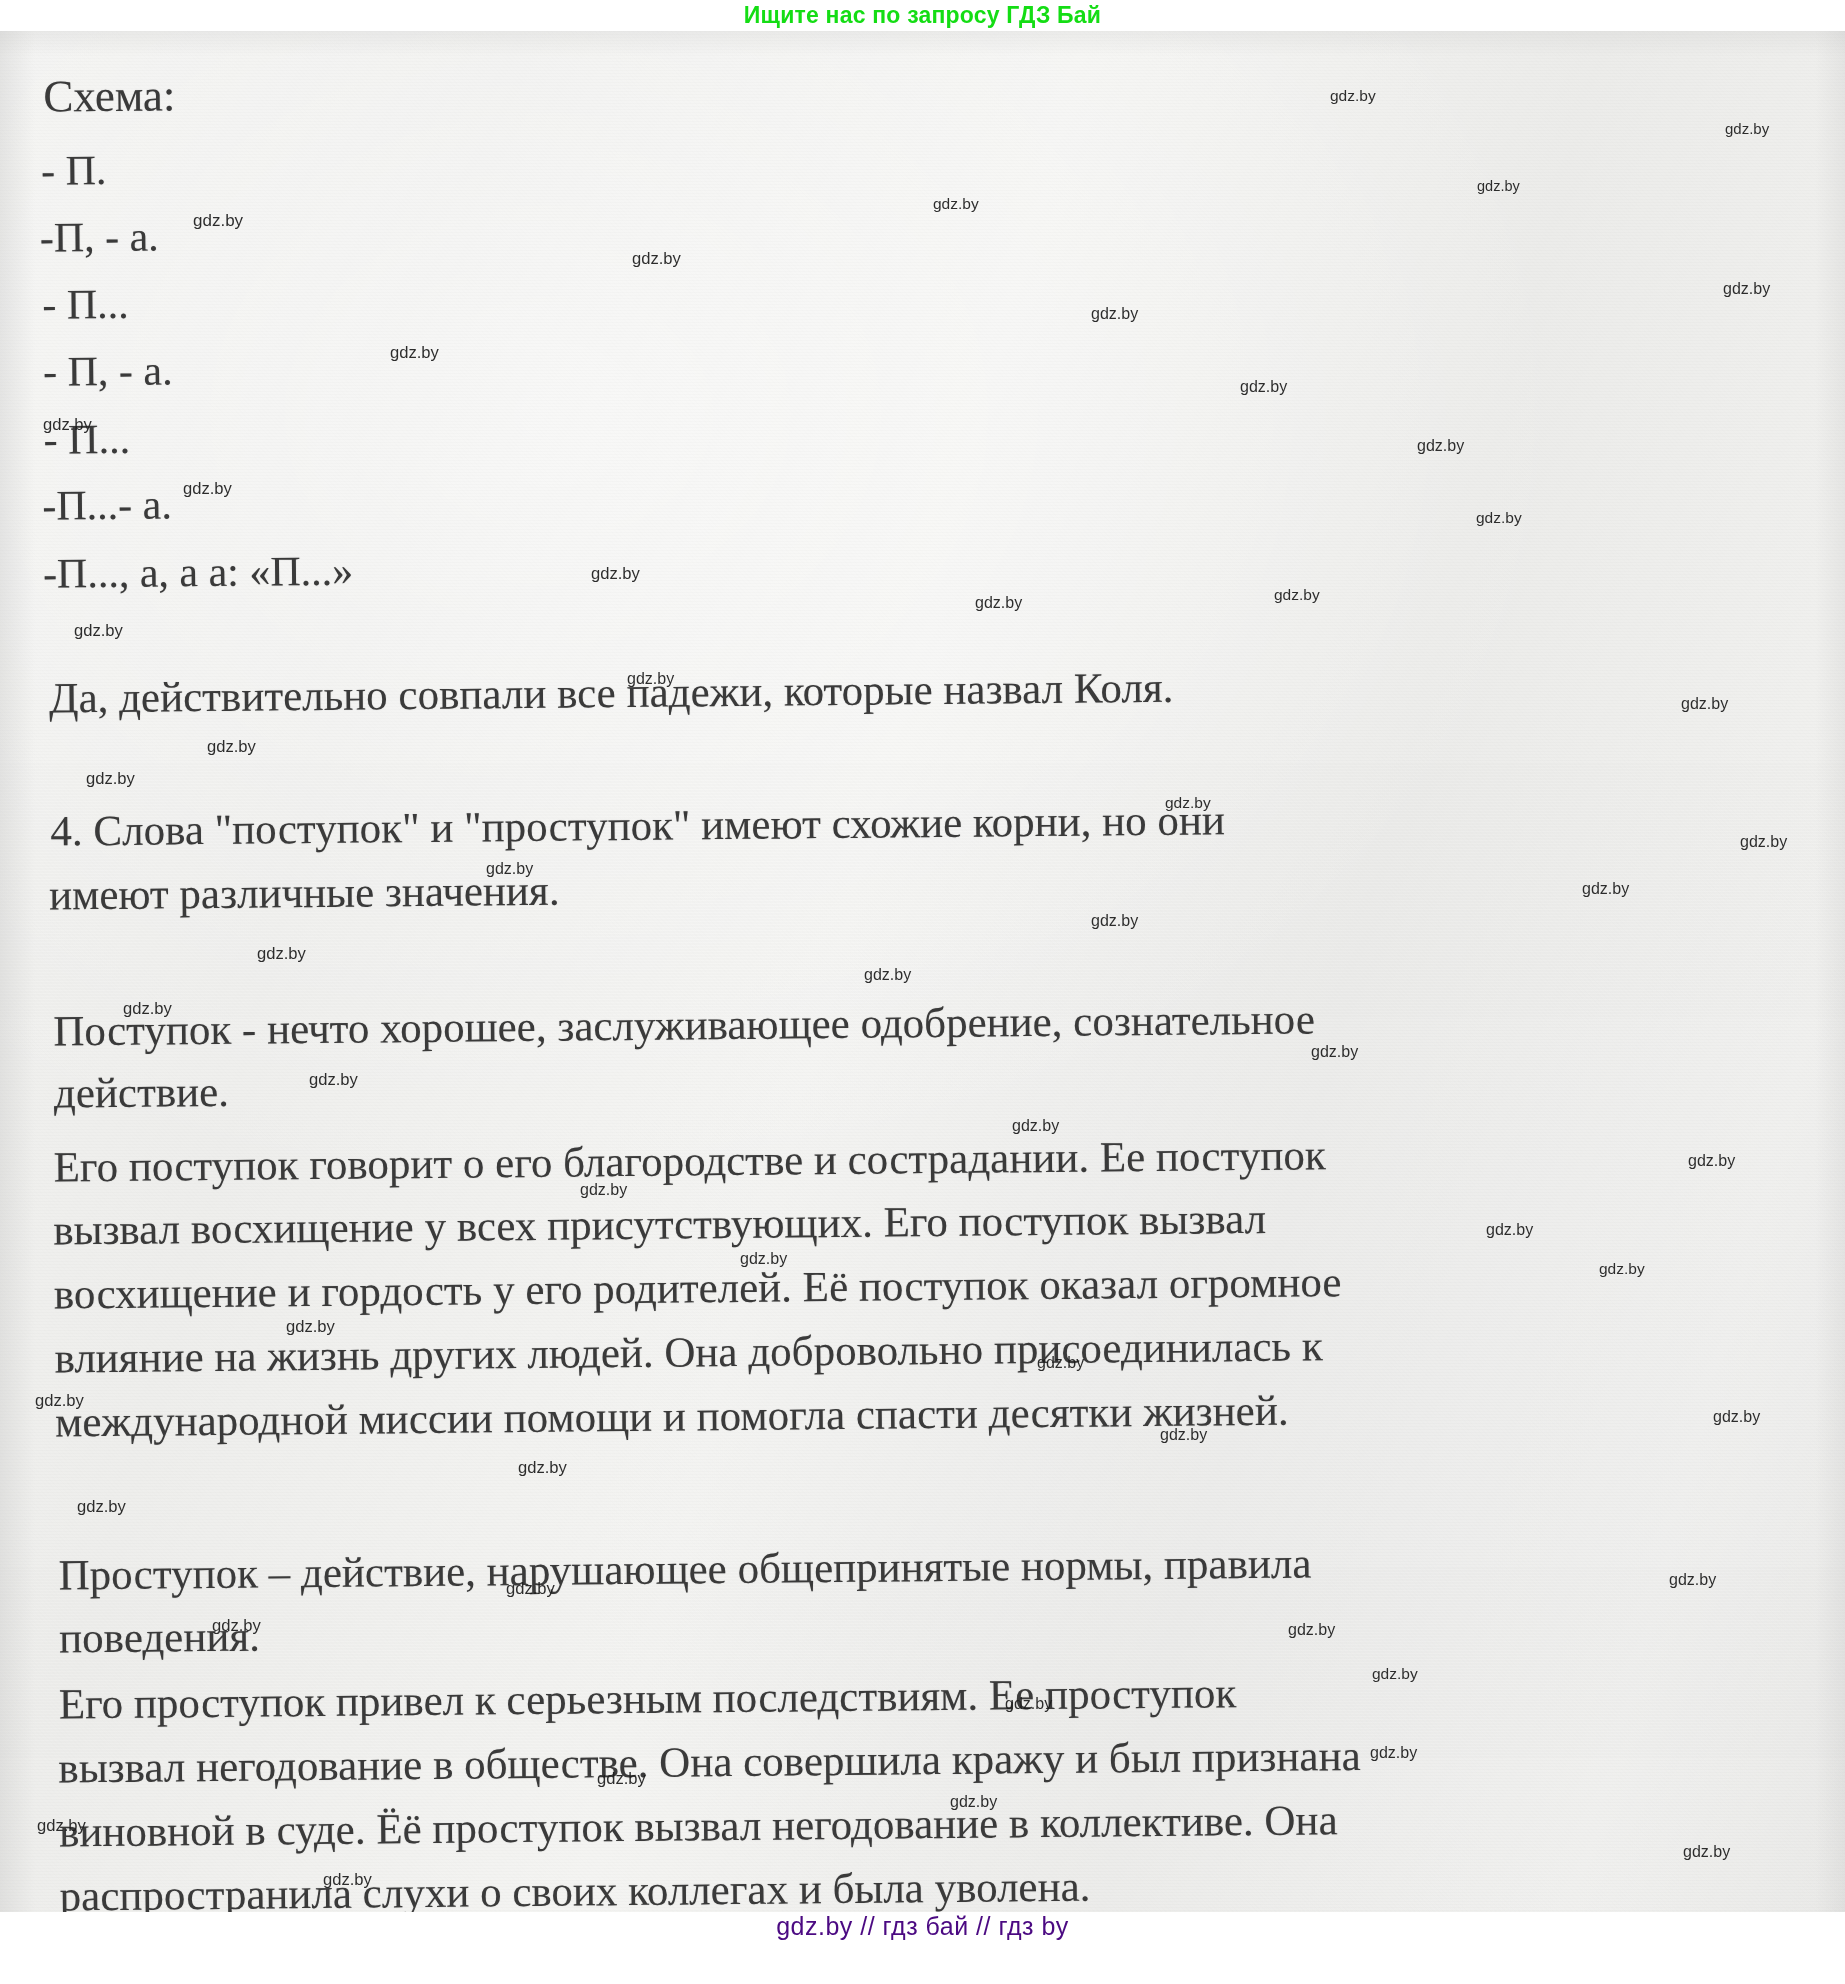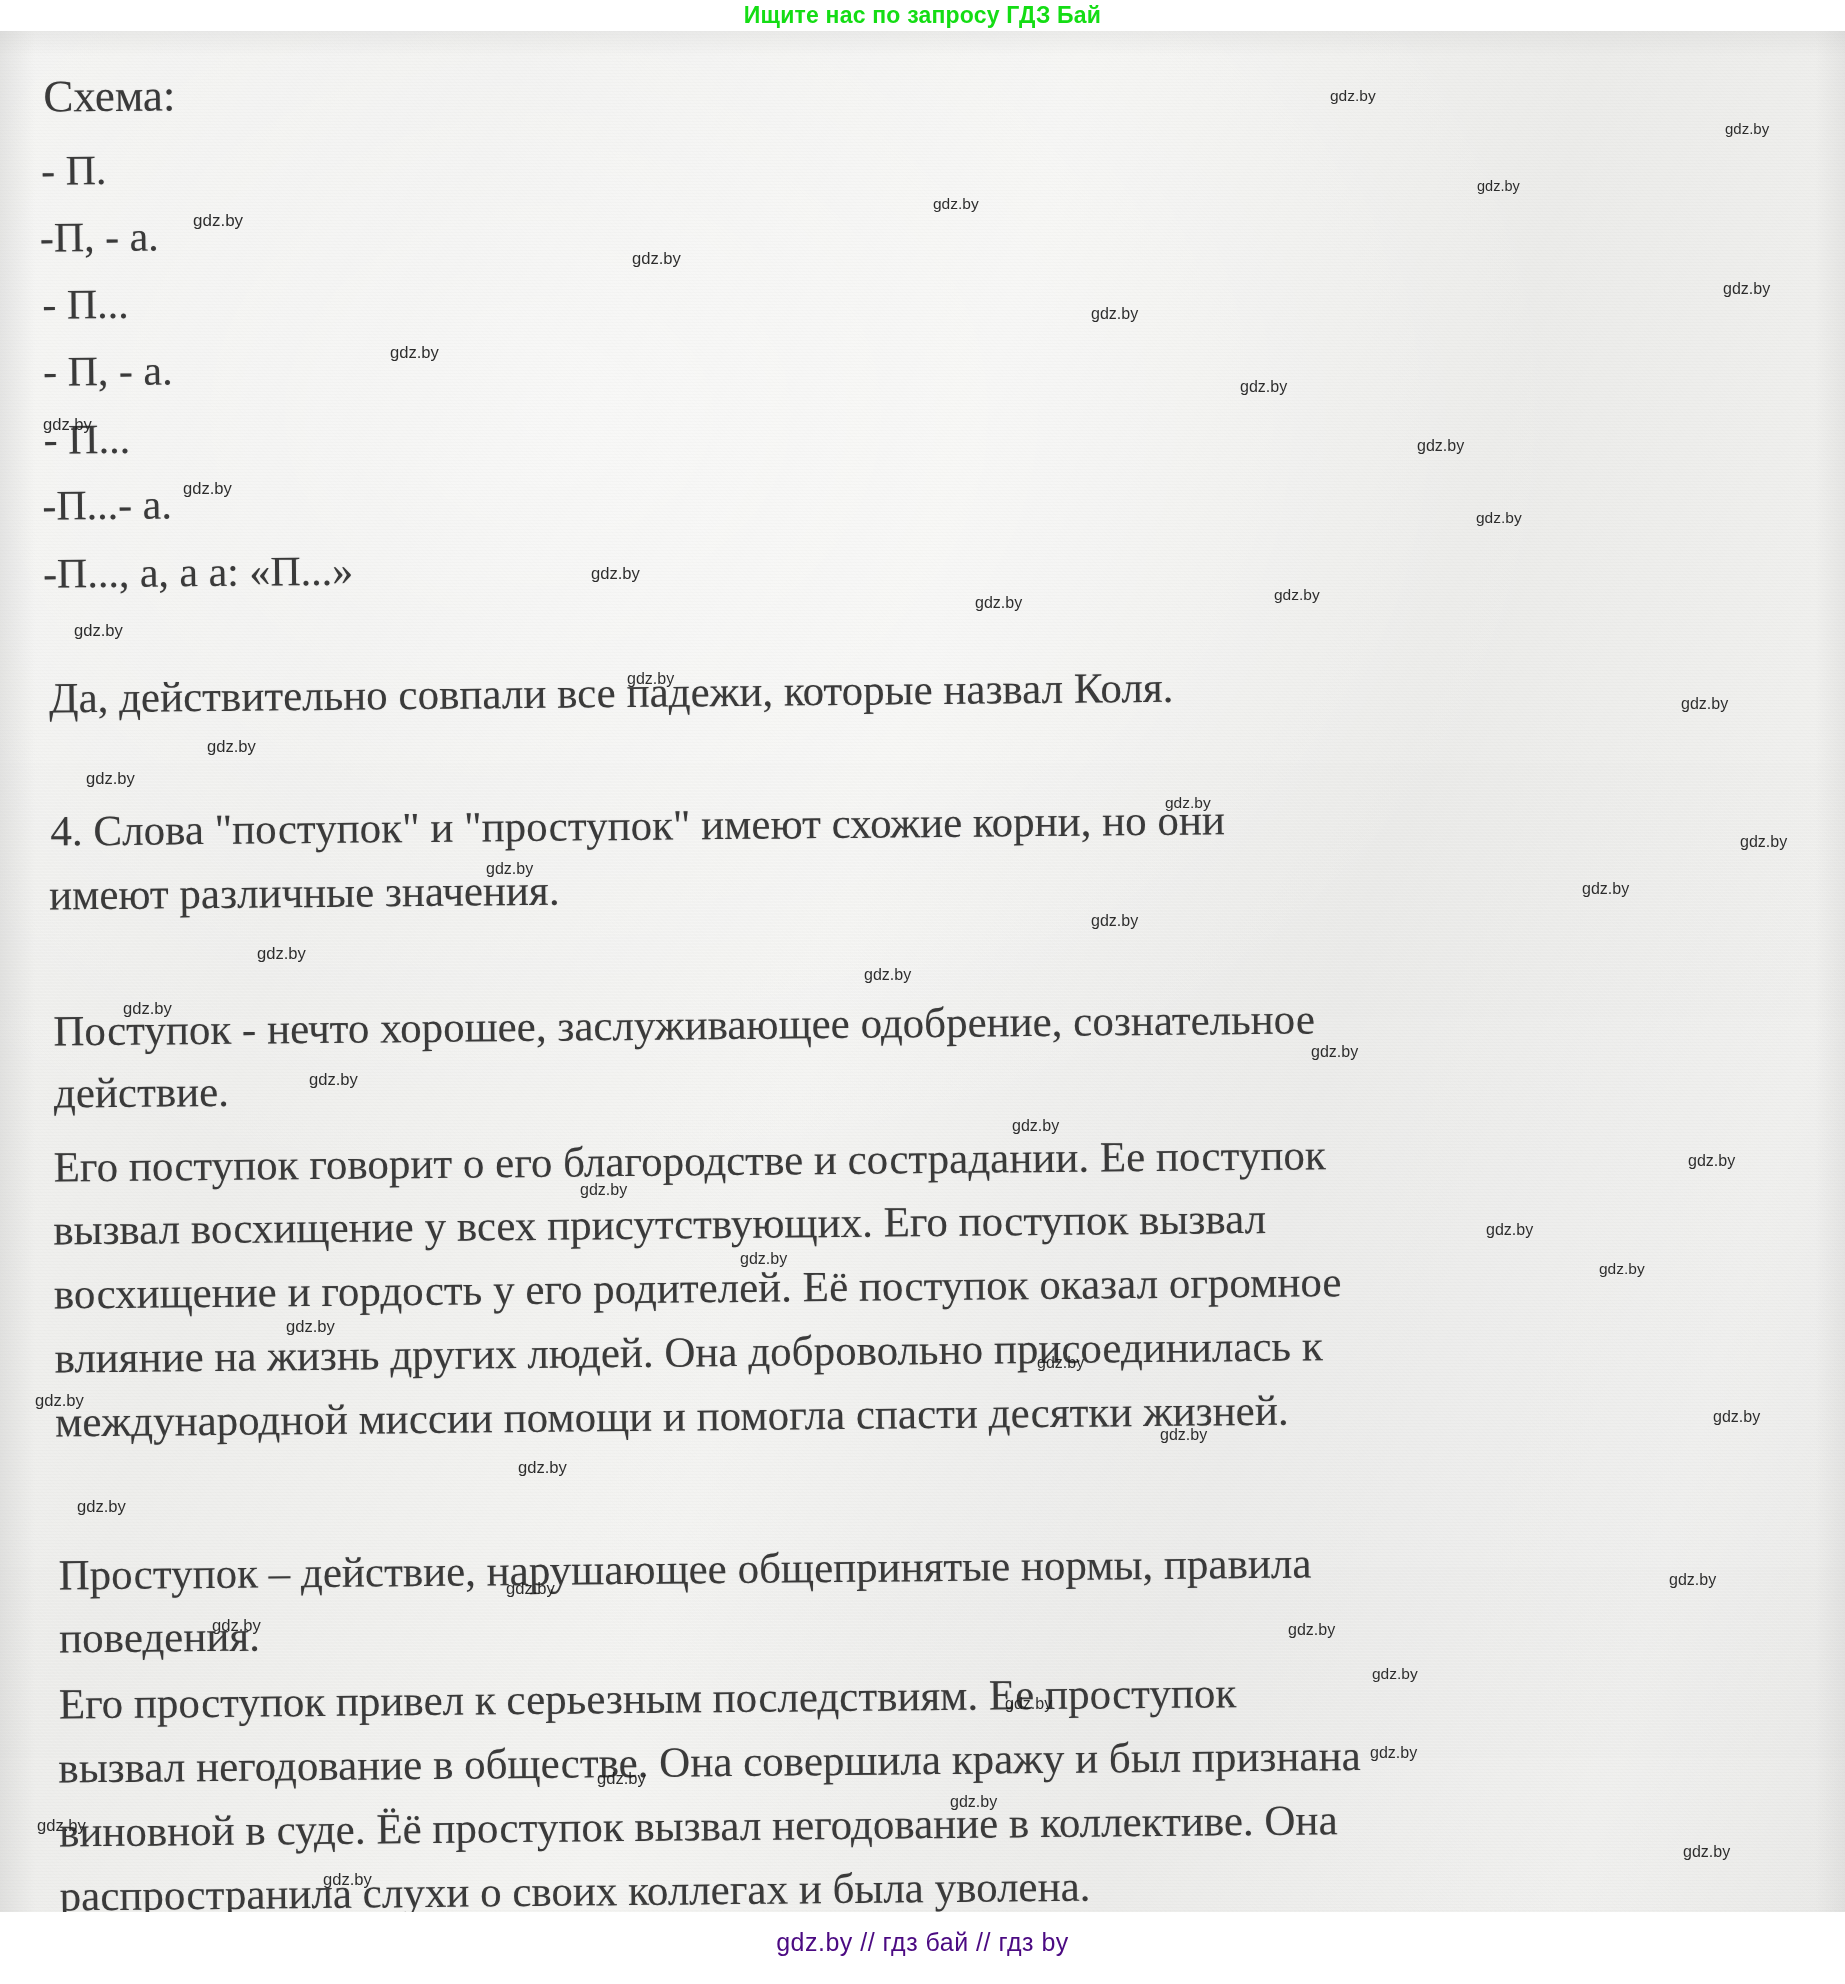--- a/index.html
+++ b/index.html
@@ -147,21 +147,21 @@
   }
 
   
   .footer-bar {
     position: absolute;
     left: 0; top: 1912px;
     width: 1845px;
     height: 45px;
     background: #ffffff;
     display: flex;
-    align-items: flex-end;
+    align-items: flex-start;
     justify-content: center;
     z-index: 40;
   }
   .footer-text {
     font-family: "Liberation Sans", "DejaVu Sans", sans-serif;
     font-size: 25px;
     font-weight: 400;
     color: #4b0a82;
     letter-spacing: 0.5px;
     white-space: nowrap;

